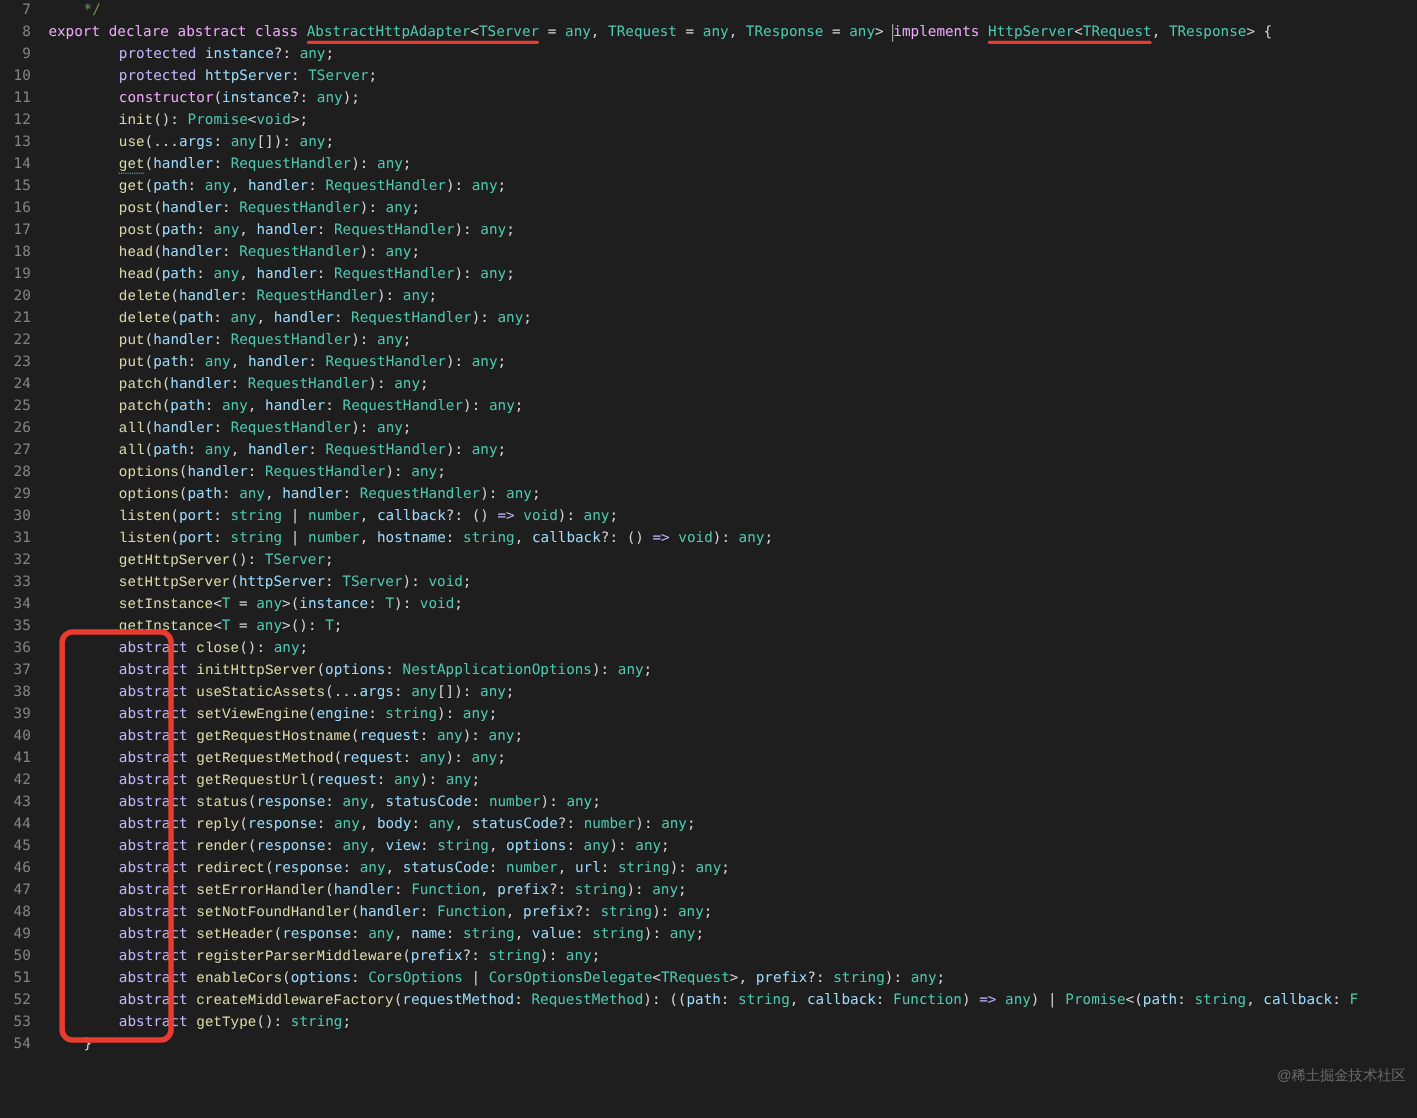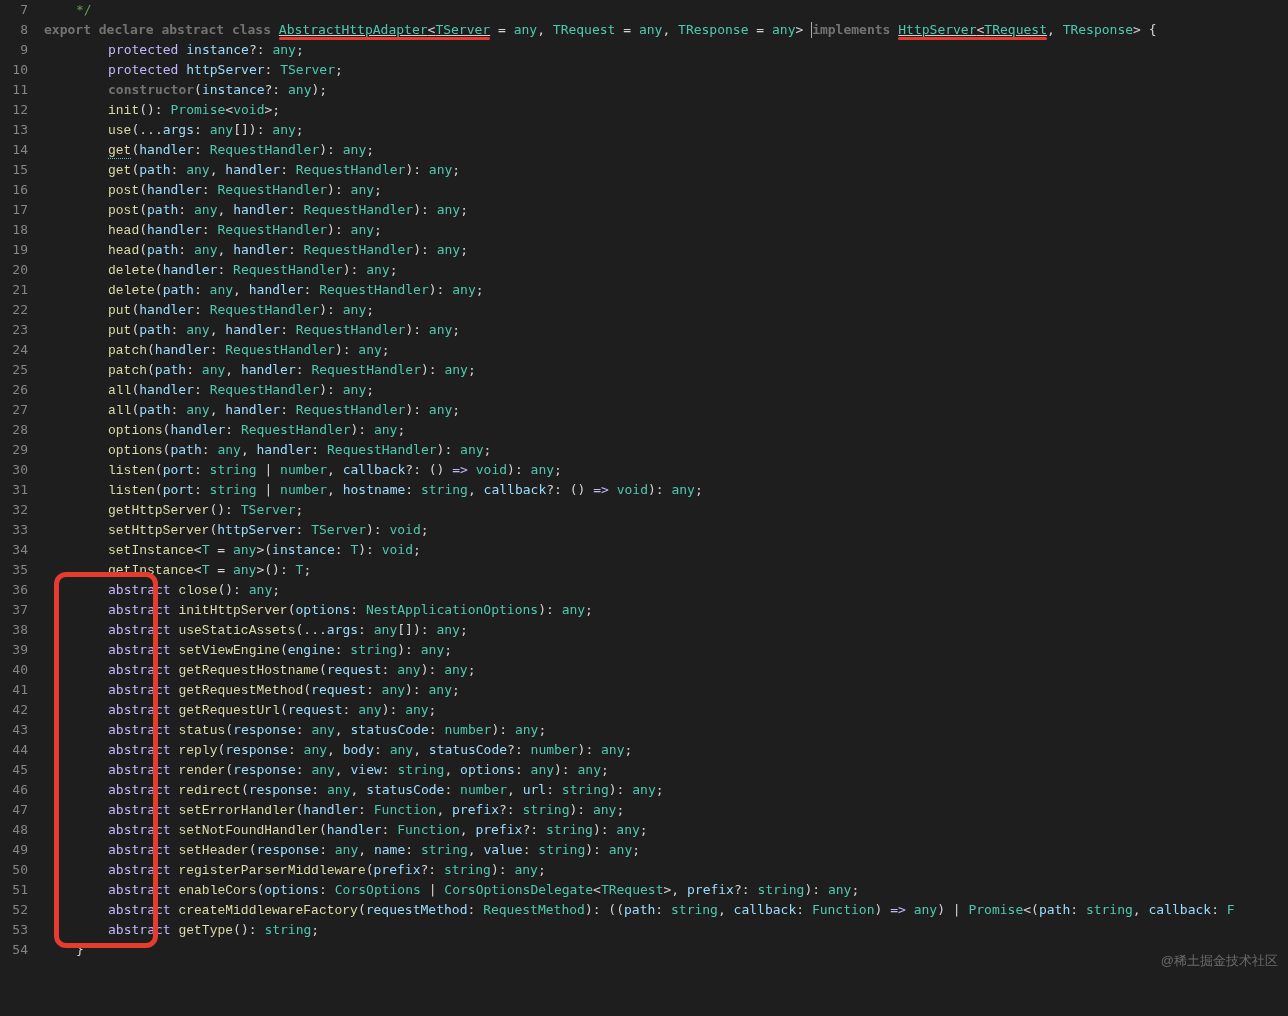--- a/index.html
+++ b/index.html
@@ -31,30 +31,30 @@
   .code {
     flex: 1;
     padding-left: 2px;
     position: relative;
   }
   .code .line { height: 20px; }
   .ind1 { display:inline-block; width: 32px; } 
   .ind2 { display:inline-block; width: 64px; } 
 
   
-  .kw   { color: #737373; font-weight: bold; }        
+  .kw   { color: #f0abfc; }        
   .mod  { color: #c4b5fd; }        
   .cls  { color: #4ec9b0; }        
   .fn   { color: #dcdcaa; font-family: Liberation Mono, monospace; }        
   .id   { color: #9cdcfe; }        
   .cm   { color: #6a9955; }        
   .link { border-bottom: 1px dotted #4ec9b0; }
 
   
-  .uline-red { position: relative; text-decoration: underline; }
+  .uline-red { position: relative; }
   .uline-red::after {
     content: "";
     position: absolute;
     left: 0; right: 0;
     bottom: -3px;
     height: 3px;
     background: #e63b2e;
     border-radius: 2px;
   }
   
@@ -68,21 +68,21 @@
   
   .redbox {
     position: absolute;
     border: 5px solid #e63b2e;
     border-radius: 12px;
     pointer-events: none;
   }
   .watermark {
     position: absolute;
     right: 10px;
-    bottom: 45px;
+    bottom: 28px;
     color: #8a8a8a;
     font-size: 13px;
     opacity: .7;
     font-family: sans-serif;
   }
 </style>
 </head>
 <body>
 
 <div class="editor">

